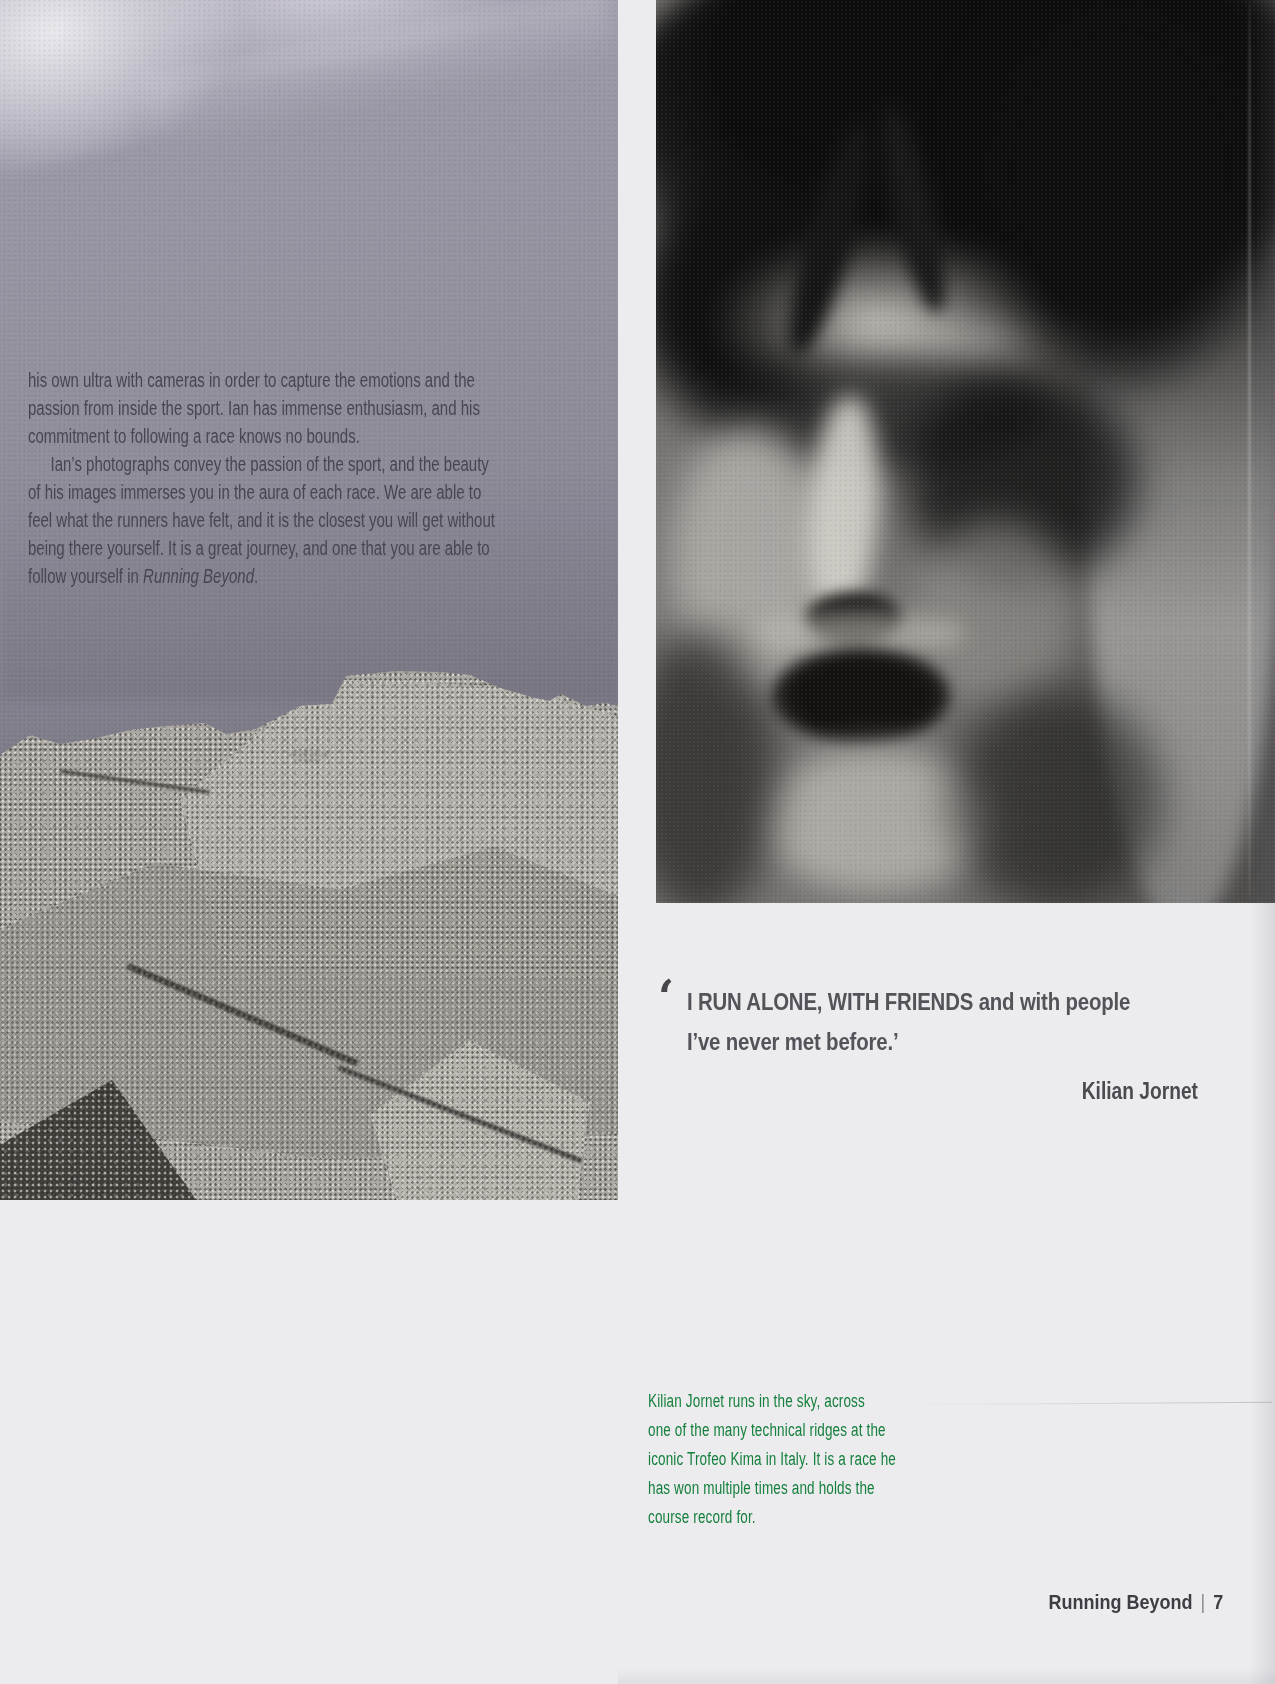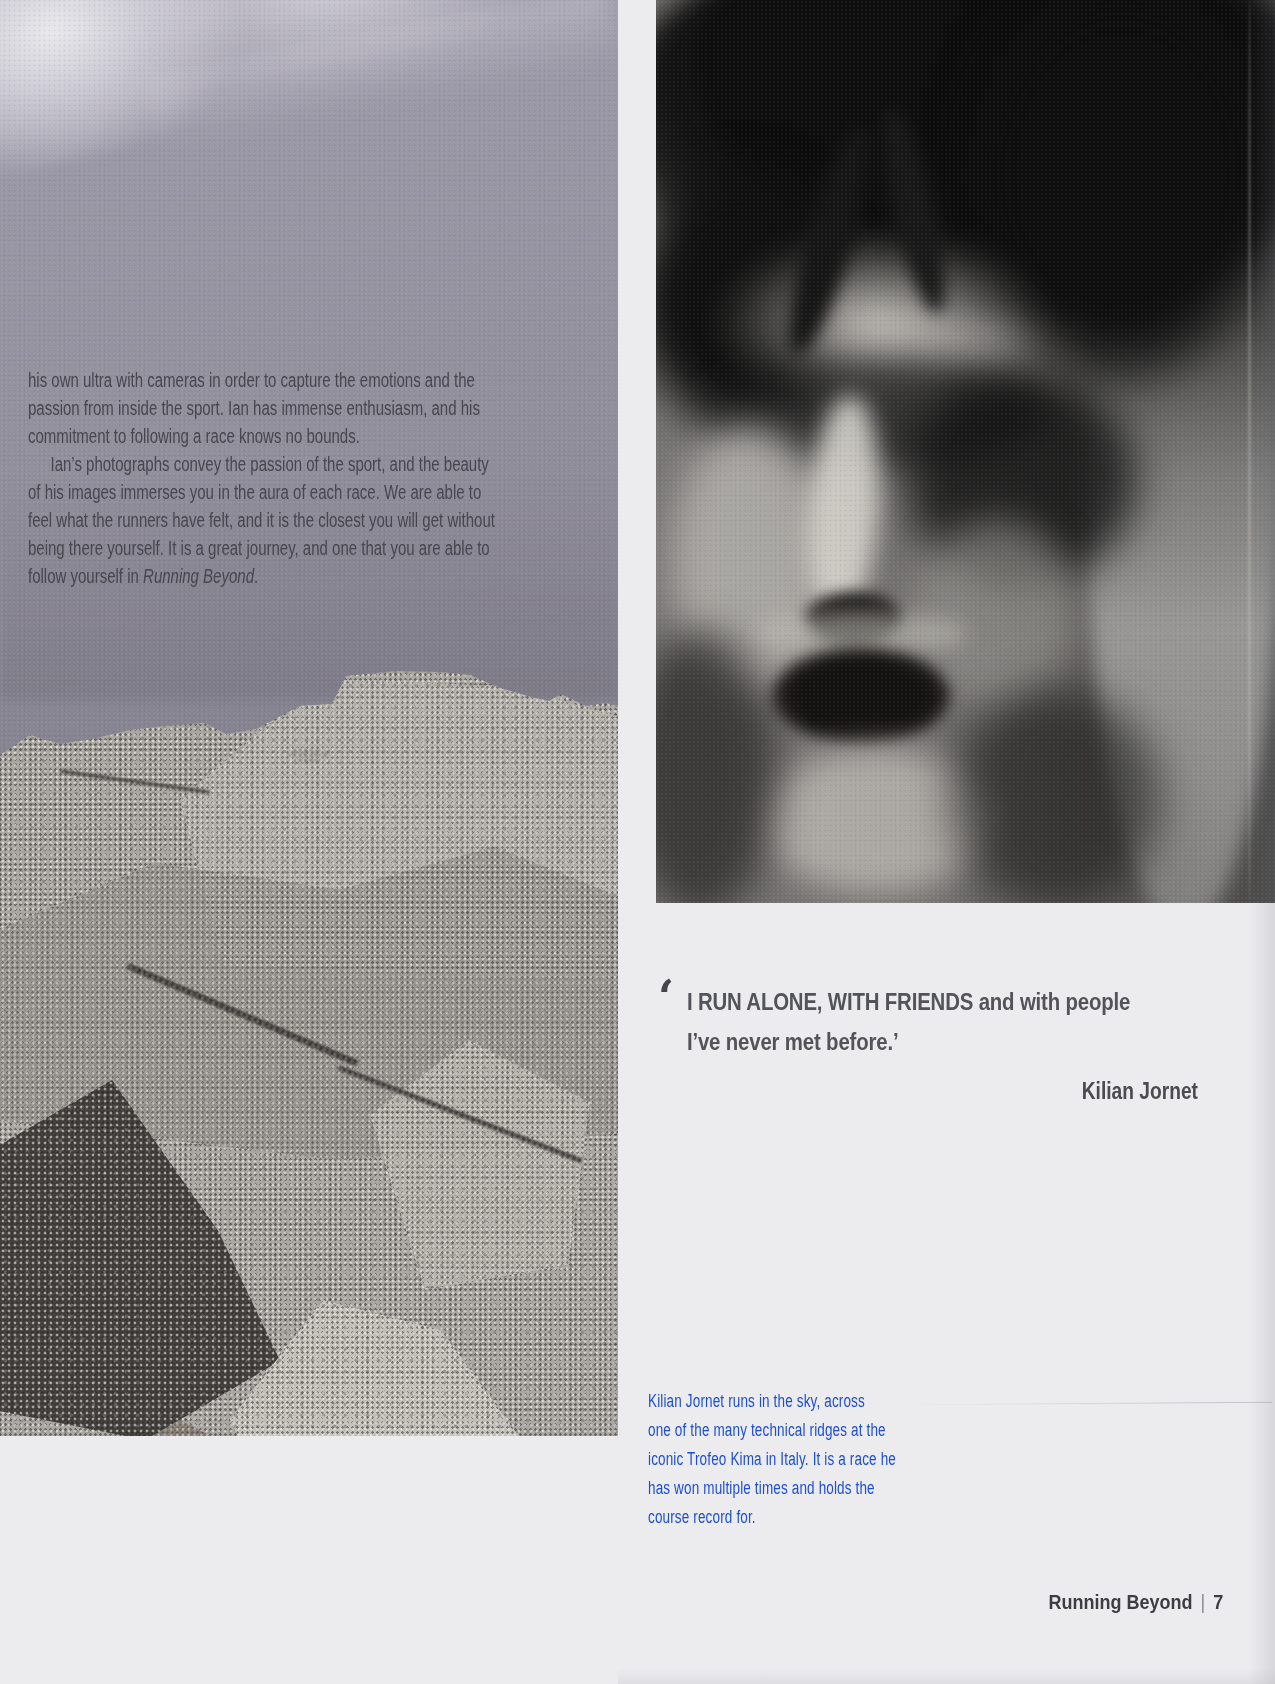--- a/index.html
+++ b/index.html
@@ -3,21 +3,21 @@
 <meta charset="utf-8">
 <style>
   html,body{margin:0;padding:0;}
   body{
     width:1275px;height:1684px;position:relative;overflow:hidden;
     background:#ecebee;
     font-family:"Liberation Sans", sans-serif;
   }
   
   .mountain{
-    position:absolute;left:0;top:0;width:618px;height:1436px;overflow:hidden;
+    position:absolute;left:0;top:0;width:618px;height:1200px;overflow:hidden;
     background:linear-gradient(172deg,#a8a5b3 0%,#9b98a7 10%,#94919f 28%,#8d8a98 42%,#827f8d 56%,#74717e 68%,#6b6875 78%);
   }
   .mountain .shape{position:absolute;}
   .snow1{left:-40px;top:-50px;width:280px;height:200px;transform:rotate(-14deg);
     background:radial-gradient(ellipse at 35% 35%,rgba(238,237,241,.95),rgba(210,208,218,.5) 55%,transparent 78%);filter:blur(6px);}
   .snow2{left:120px;top:-40px;width:430px;height:120px;transform:rotate(-7deg);
     background:radial-gradient(ellipse at 50% 20%,rgba(226,224,232,.7),transparent 70%);filter:blur(10px);}
   .ridge{left:150px;top:30px;width:470px;height:110px;transform:rotate(-11deg);
     background:linear-gradient(rgba(205,203,213,.4),transparent 70%);filter:blur(9px);}
   .mist-low{left:0;top:480px;width:618px;height:220px;
@@ -102,21 +102,21 @@
     background-size:4px 4px,5px 5px;background-position:0 0,2px 3px;}
   
   .quote{position:absolute;left:658px;top:982px;width:540px;color:#53545a;z-index:5;}
   .q-mark{position:absolute;left:0;top:-8px;font-size:46px;font-weight:700;color:#45464b;
     font-family:"DejaVu Serif", serif;line-height:1;}
   .q-line{padding-left:34px;font-size:24px;font-weight:700;line-height:40px;white-space:nowrap;
     transform:scaleX(.85);transform-origin:0 50%;letter-spacing:-.2px;}
   .q-attr{margin-top:15px;text-align:right;font-size:24px;font-weight:700;color:#4b4c51;
     transform:scaleX(.8);transform-origin:100% 50%;}
   
-  .caption{position:absolute;left:648px;top:1387px;color:#1d4ed8;font-size:18px;line-height:29px;z-index:5;}
+  .caption{position:absolute;left:648px;top:1387px;color:#15803d;font-size:18px;line-height:29px;z-index:5;}
   .caption .cline{white-space:nowrap;transform:scaleX(.75);transform-origin:0 50%;letter-spacing:.2px;}
   .scratch{position:absolute;left:900px;top:1403px;width:372px;height:1px;z-index:4;transform:rotate(-.35deg);
     background:linear-gradient(90deg,rgba(140,140,148,0),rgba(140,140,148,.45));}
   
   .footer{position:absolute;right:52px;top:1591px;font-size:20px;font-weight:700;color:#3d3e43;z-index:5;
     transform:scaleX(.9);transform-origin:100% 50%;white-space:nowrap;}
   .footer .sep{font-weight:400;color:#8b8b90;padding:0 9px;}
   
   .edge-right{position:absolute;right:0;top:0;width:26px;height:1684px;z-index:8;
     background:linear-gradient(90deg,rgba(110,110,122,0),rgba(110,110,122,.16));}

